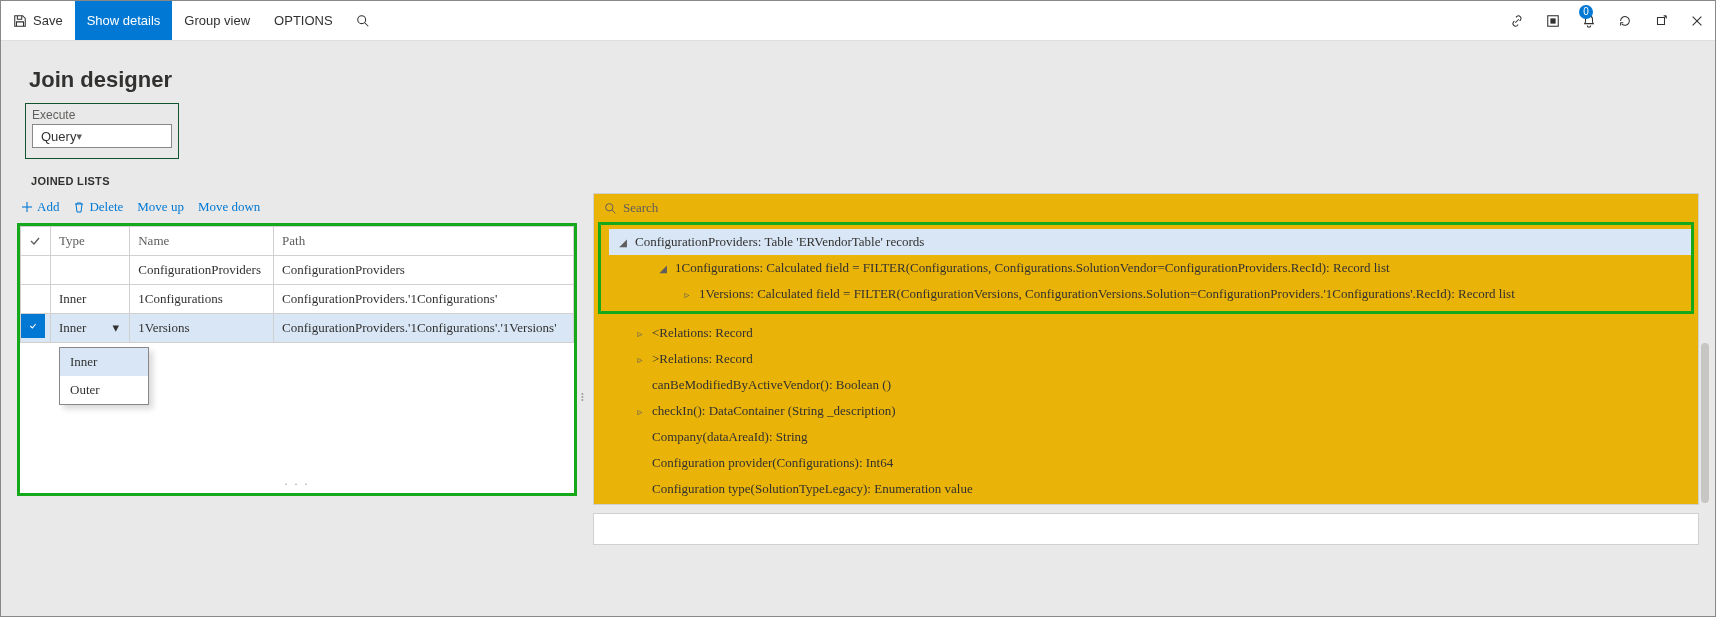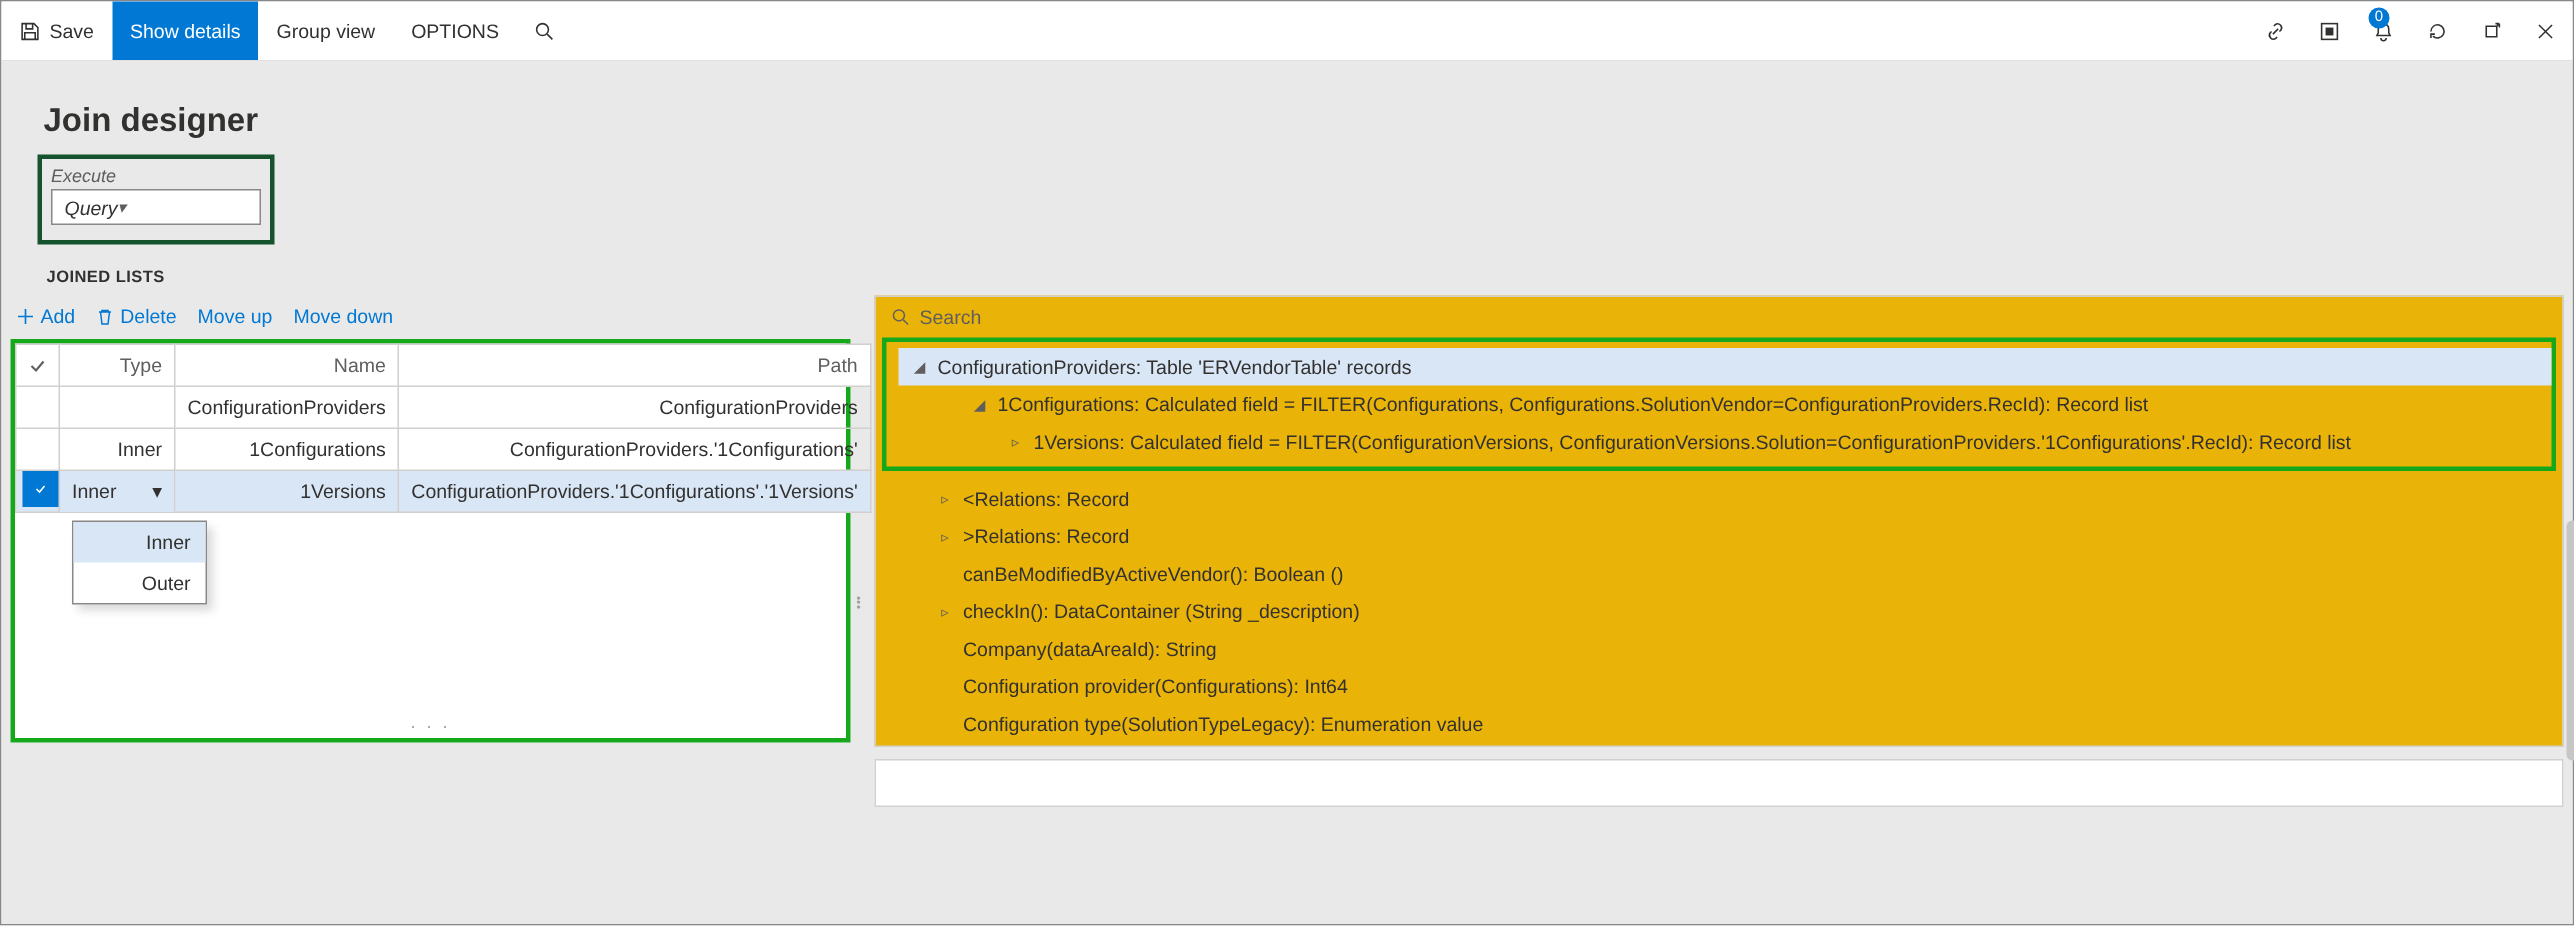--- a/index.html
+++ b/index.html
@@ -72,24 +72,23 @@
     padding: 8px 0 0 0;
   }
   .page-title {
     font-size: 22px;
     font-weight: 600;
     padding: 18px 28px 6px 28px;
   }
   .execute-block {
     margin: 4px 24px 10px 24px;
     padding: 4px 6px 10px 6px;
-    border: 3px solid #14532d;
+    border: 1px solid #14532d;
     display: inline-block;
     background: #e9e9e9;
-    font-style: italic;
   }
   .field-label {
     font-size: 12px;
     color: #605e5c;
     margin-bottom: 2px;
   }
   .combo {
     display: inline-flex;
     align-items: center;
     background: #fff;
@@ -105,22 +104,23 @@
     font-weight: 600;
     font-size: 11px;
     letter-spacing: 0.3px;
     color: #323130;
     padding: 6px 30px;
   }
   
   .panels {
     display: flex;
     gap: 16px;
-    padding: 0 6px;
+    padding: 0 16px;
     align-items: flex-start;
+    font-family: Liberation Serif, serif;
   }
   .left-panel { width: 560px; }
   .right-panel { flex: 1; position: relative; }
   .panel-card {
     background: #eab308;
     border: 1px solid #d2d0ce;
     padding: 0;
   }
   
   .list-toolbar {
@@ -142,21 +142,21 @@
     background: #fff;
   }
   table.grid {
     border-collapse: collapse;
     width: 100%;
     font-size: 13px;
   }
   table.grid th, table.grid td {
     border: 1px solid #d2d0ce;
     padding: 6px 8px;
-    text-align: right;
+    text-align: left;
     font-weight: normal;
     color: #605e5c;
   }
   table.grid th { background: #fff; color: #605e5c; }
   table.grid td { color: #323130; }
   table.grid tr.selected td { background: #d8e6f5; }
   .check-cell { width: 30px; text-align: center; }
   .check-selected {
     display: inline-flex;
     width: 24px; height: 24px;

